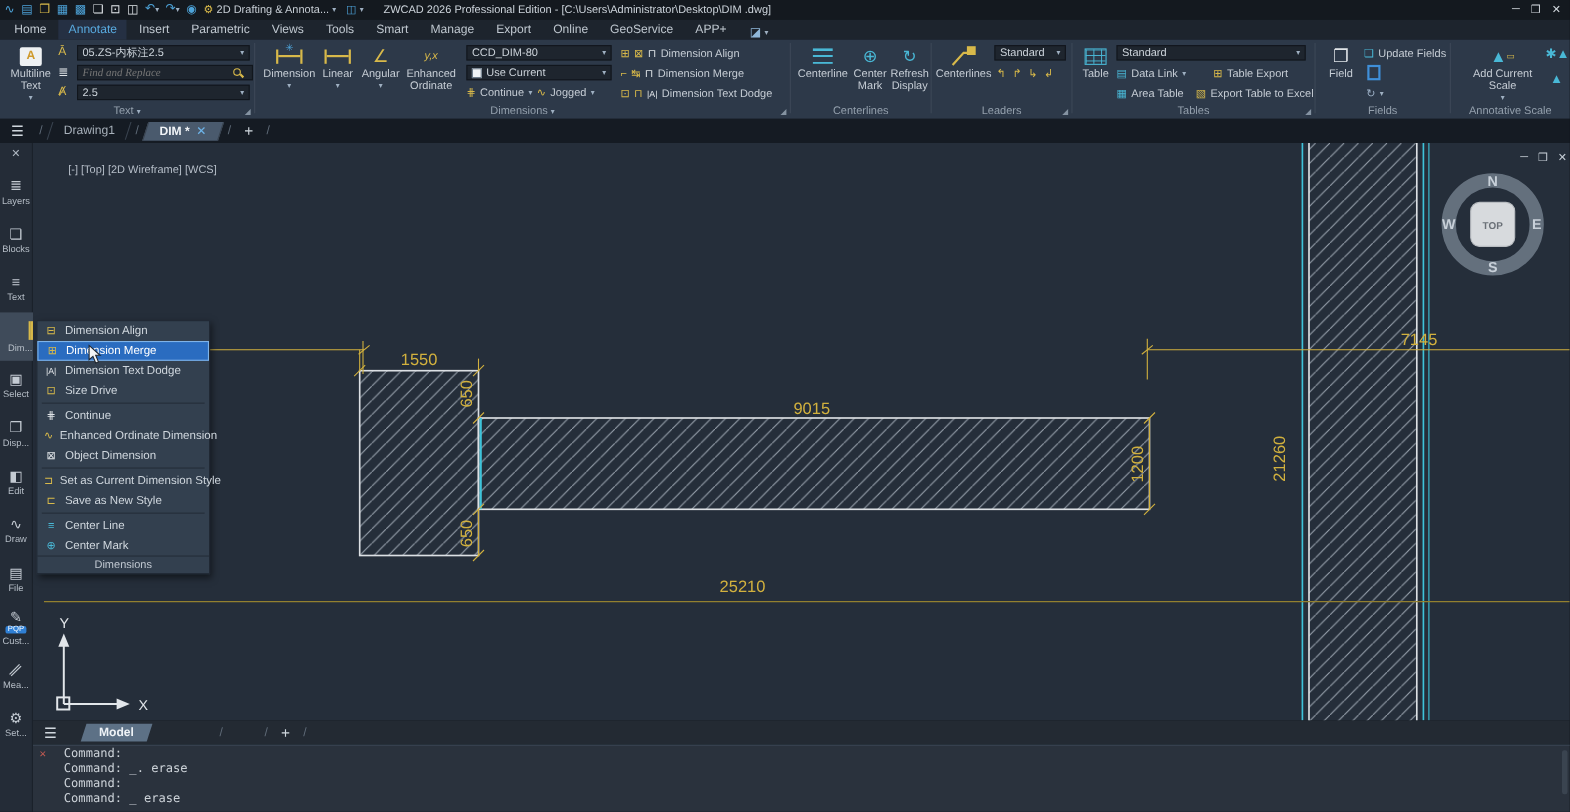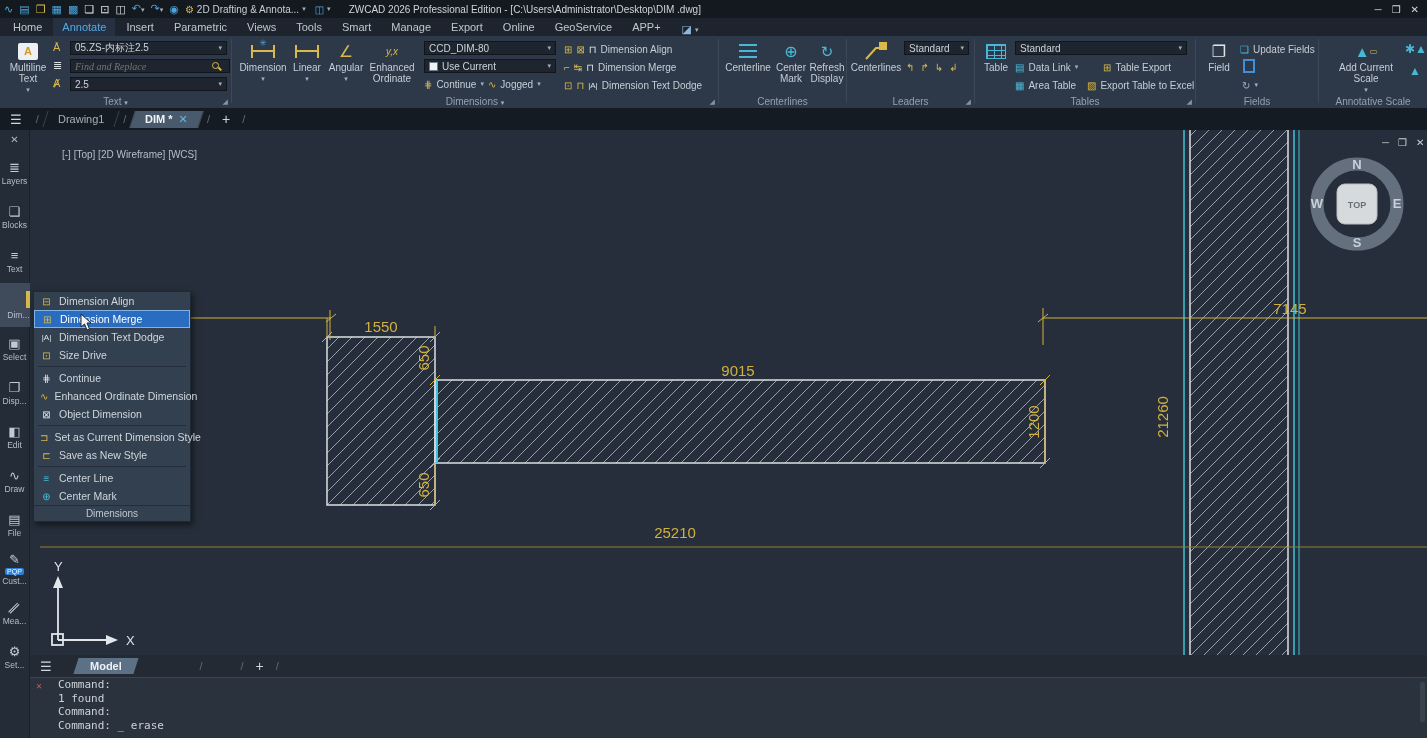--- a/index.html
+++ b/index.html
@@ -570,17 +570,17 @@
   <span class="modeltab"><span>Model</span></span>
   <span class="slash" style="margin-left:60px">/</span>
   <span class="slash" style="margin-left:30px">/</span>
   <span class="newtab">+</span>
   <span class="slash">/</span>
 </div>
 
 <div id="cmdarea" class="abs">
   <span id="cmd-close">✕</span>
   <div class="cmdline">Command:</div>
-  <div class="cmdline">1 found</div>
+  <div class="cmdline">Command: _. erase</div>
   <div class="cmdline">Command:</div>
   <div class="cmdline">Command: _ erase</div>
   <span id="cmd-scroll"></span>
 </div>
 
 </body></html>

